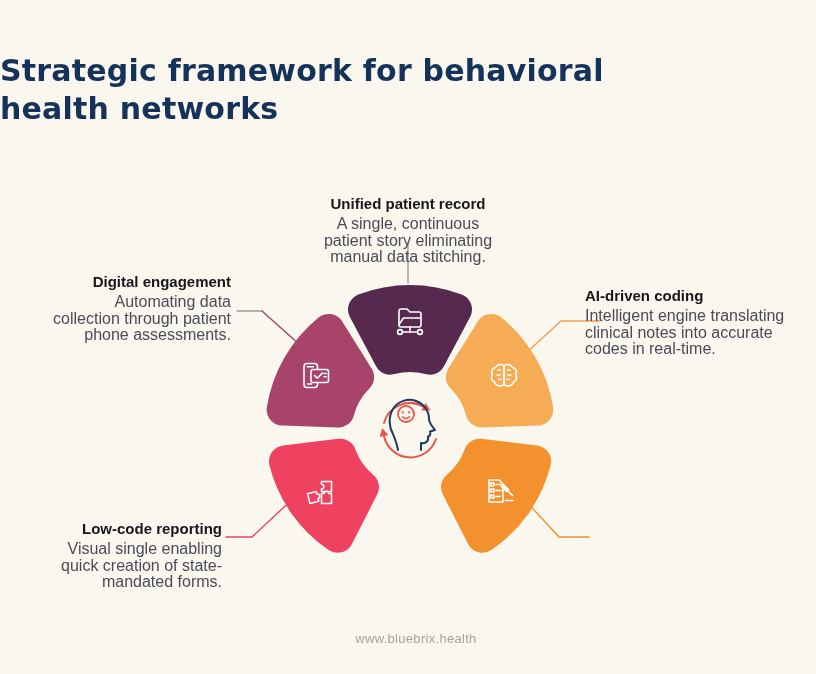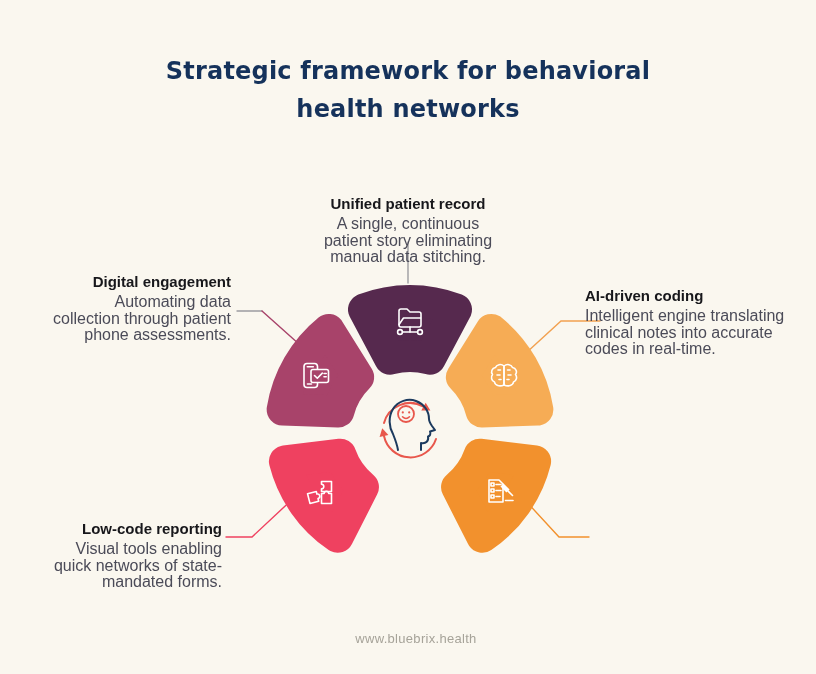--- a/index.html
+++ b/index.html
@@ -3,23 +3,23 @@
 <meta charset="utf-8">
 <style>
   html,body{margin:0;padding:0;}
   body{font-family:"Liberation Sans",sans-serif;}
   #canvas{
     position:relative;width:816px;height:674px;overflow:hidden;
     background:#FAF7EF;
   }
   .page-title{
     position:absolute;top:52px;left:0;width:816px;
-    text-align:center;color:#15325B;
+    color:#15325B;
     font-family:"DejaVu Sans","Liberation Sans",sans-serif;
-    font-weight:bold;font-size:24px;line-height:38px;letter-spacing:.2px;
+    font-weight:bold;font-size:30px;line-height:38px;letter-spacing:.2px;
   }
   .sec{position:absolute;}
   .sec-label{
     font-size:15px;font-weight:bold;color:#17171B;line-height:19px;margin-bottom:3px;
     font-family:"Liberation Sans",sans-serif;
   }
   .sec-desc{
     font-size:16px;color:#4B4B58;line-height:16.5px;
   }
   .align-c{text-align:center;margin-top:34px;}
@@ -127,19 +127,19 @@
     <div class="sec-desc" style="width:180px;margin-left:auto;">Automating data collection through patient phone assessments.</div>
   </div>
 
   <div class="sec align-l" style="left:585px;top:286px;width:220px;">
     <div class="sec-label">AI-driven coding</div>
     <div class="sec-desc" style="width:200px;">Intelligent engine translating clinical notes into accurate codes in real-time.</div>
   </div>
 
   <div class="sec align-r" style="left:2px;top:519px;width:220px;">
     <div class="sec-label">Low-code reporting</div>
-    <div class="sec-desc" style="width:185px;margin-left:auto;">Visual tools enabling quick networks of state-mandated forms.</div>
+    <div class="sec-desc" style="width:185px;margin-left:auto;">Visual single enabling quick creation of state-mandated forms.</div>
   </div>
 
 
   <div class="footer">www.bluebrix.health</div>
 
 </div>
 
 </body></html>

